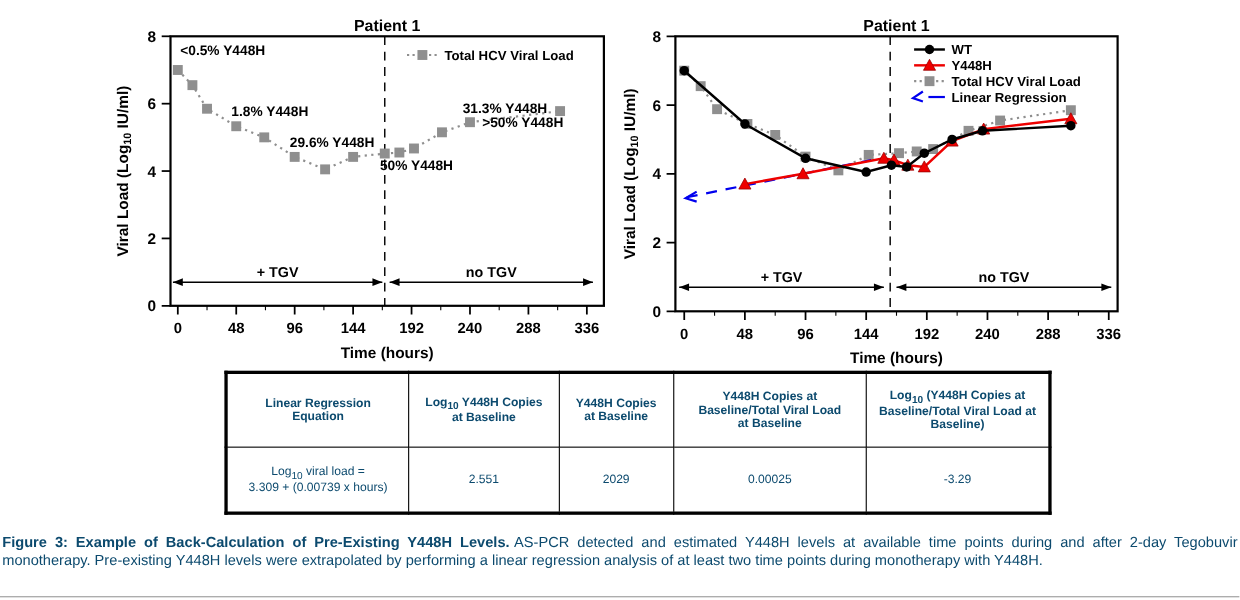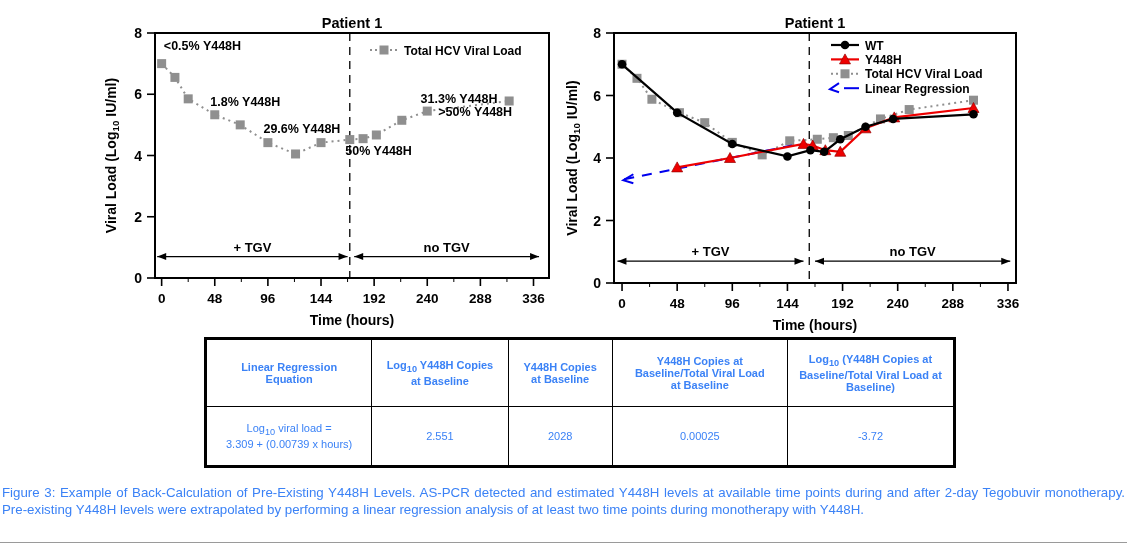--- a/index.html
+++ b/index.html
@@ -1,30 +1,30 @@
 <!DOCTYPE html>
 <html><head>
 <meta charset="utf-8">
 <style>
   html,body{margin:0;padding:0;background:#fff;}
   .page{position:relative;width:1127px;height:545px;background:#fff;overflow:hidden;
-        font-family:"Liberation Sans",sans-serif;color:#3b82f6;}
+        font-family:"Liberation Sans",sans-serif;color:#0c4a6e;}
   svg.chart{position:absolute;top:0;}
   #chart1{left:0;}
   #chart2{left:563px;}
   svg text{font-family:"Liberation Sans",sans-serif;fill:#000;}
   table.regress{position:absolute;left:204px;top:337px;width:752px;border-collapse:collapse;
         border:3px solid #000;table-layout:fixed;}
   table.regress th,table.regress td{border:1px solid #000;text-align:center;vertical-align:middle;
         padding:2px 4px;white-space:pre-line;}
   table.regress th{font-size:11px;font-weight:bold;height:62px;}
   table.regress td{font-size:11px;font-weight:normal;height:54px;}
   .caption{position:absolute;left:2px;top:484px;width:1123px;text-align:justify;
         font-size:13.3px;line-height:17px;}
-  .cap-b{font-weight:normal;margin-right:4px;}
+  .cap-b{font-weight:bold;margin-right:4px;}
   .bottom-rule{position:absolute;left:0;top:542px;width:1127px;height:1px;background:#9a9a9a;}
 </style>
 </head>
 <body>
 
 <div class="page">
   <svg id="chart1" class="chart" width="563" height="336" viewBox="0 0 563 336">
       <rect x="155" y="33" width="394" height="245" fill="none" stroke="#000" stroke-width="2"></rect>
       <text x="352" y="28" text-anchor="middle" font-size="14.5" font-weight="bold"><tspan>Patient 1</tspan></text>
       <line x1="161.64044943820224" y1="278" x2="161.64044943820224" y2="286" stroke="#000" stroke-width="1.6"></line>
@@ -209,23 +209,23 @@
         <th>Log<sub>10</sub> Y448H Copies<br>at Baseline</th>
         <th>Y448H Copies<br>at Baseline</th>
         <th>Y448H Copies at<br>Baseline/Total Viral Load<br>at Baseline</th>
         <th>Log<sub>10</sub> (Y448H Copies at<br>Baseline/Total Viral Load at<br>Baseline)</th>
       </tr>
     </thead>
     <tbody>
       <tr>
         <td>Log<sub>10</sub> viral load =<br>3.309 + (0.00739 x hours)</td>
         <td>2.551</td>
-        <td>2028</td>
+        <td>2029</td>
         <td>0.00025</td>
-        <td>-3.72</td>
+        <td>-3.29</td>
       </tr>
     </tbody>
   </table>
 
   <div class="caption">
     <span class="cap-b">Figure 3: Example of Back-Calculation of Pre-Existing Y448H Levels.</span><span>AS-PCR detected and estimated Y448H levels at available time points during and after 2-day Tegobuvir monotherapy. Pre-existing Y448H levels were extrapolated by performing a linear regression analysis of at least two time points during monotherapy with Y448H.</span>
   </div>
 
   <div class="bottom-rule"></div>
 </div>

